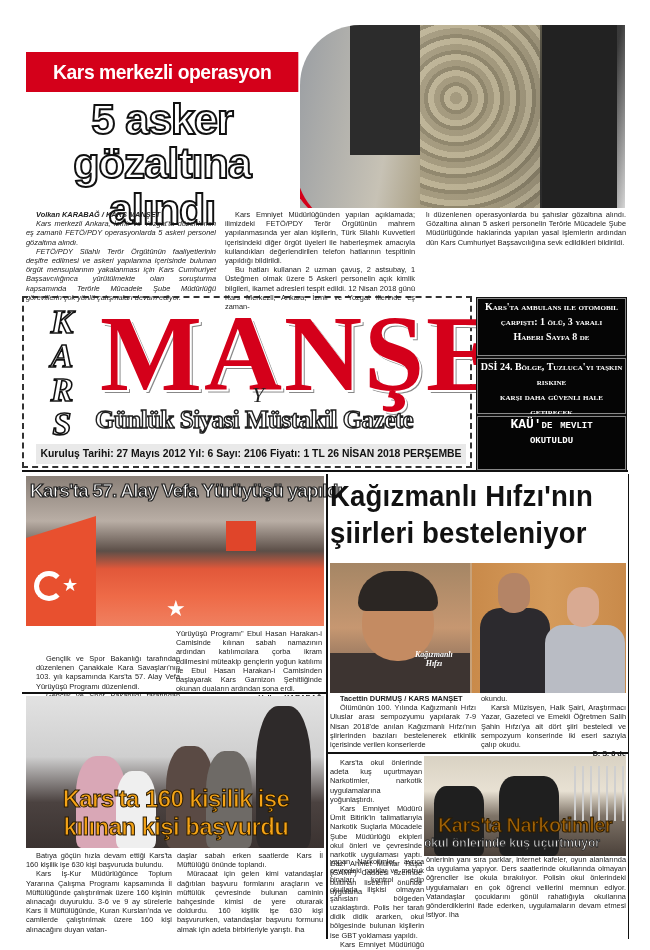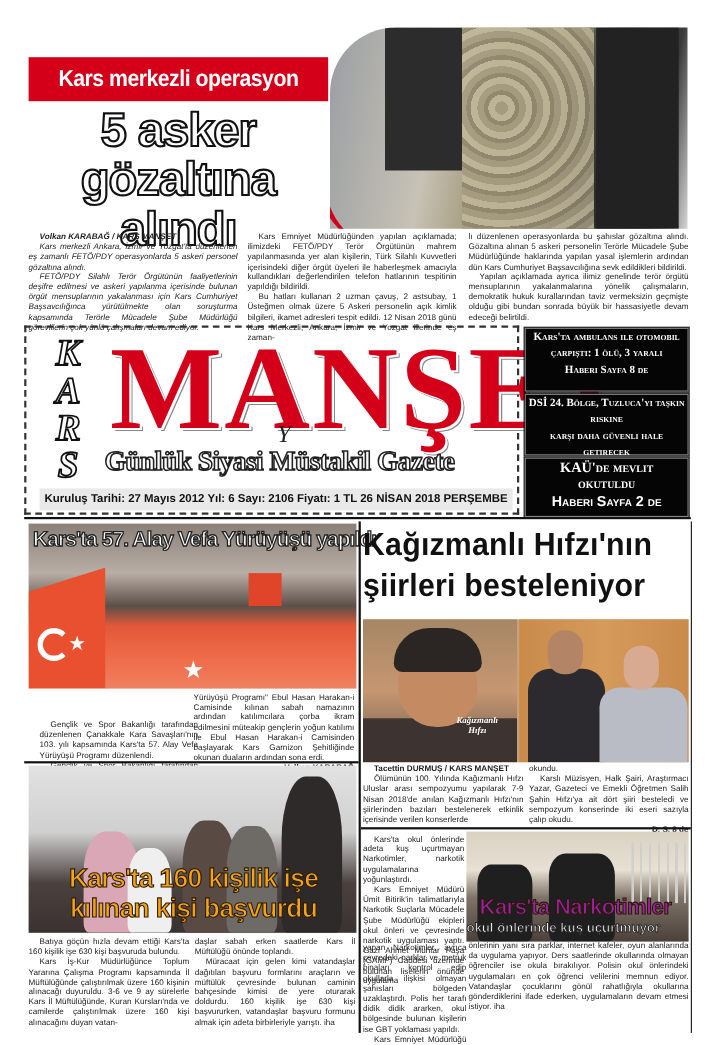--- a/index.html
+++ b/index.html
@@ -34,21 +34,21 @@
   #masthead-subtitle { left: 95px; top: 405px; width: 372px; font-weight: bold; font-size: 25px; line-height: 30px; color: #fff; -webkit-text-stroke: 1.4px #222; white-space: nowrap; letter-spacing: -0.5px; font-family: Liberation Serif, serif; }
   #masthead-info { left: 36px; top: 444px; width: 430px; height: 20px; background: #e9e9e9; font-weight: bold; font-size: 10.4px; line-height: 20px; color: #111; text-align: center; white-space: nowrap; }
 
   
   .sidebox { position: absolute; left: 477px; width: 149px; background: #050505; color: #fff; text-align: center; border: 1.5px solid #888; outline: 1px solid #111; font-family: "Liberation Serif", serif; font-weight: bold; }
   #side-1 { top: 298px; height: 58px; }
   #side-2 { top: 358px; height: 56px; }
   #side-3 { top: 416px; height: 54px; }
   .sidebox .sl { font-size: 10px; line-height: 15px; font-variant: small-caps; }
   .sidebox .link { font-size: 10px; line-height: 15px; font-variant: small-caps; }
-  #side-3 .sl { font-size: 13px; line-height: 15px; font-family: Liberation Serif, serif; }
+  #side-3 .sl { font-size: 13px; line-height: 15px; font-family: Liberation Mono, monospace; }
   #side-3 .link { font-size: 13px; line-height: 18px; font-family: "Liberation Sans", sans-serif; }
 
   
   #alay-photo { left: 26px; top: 476px; width: 298px; height: 150px; background: linear-gradient(180deg,#8a8078 0%,#b9aea5 30%,#5c4f48 50%,#e2583a 62%,#ee6a47 80%,#f08060 100%); overflow: hidden; }
   #alay-photo .flag-l { position: absolute; left: 0; top: 40px; width: 70px; height: 110px; background: #e8502f; clip-path: polygon(0 20%,100% 0,100% 100%,0 100%); }
   #alay-photo .flag-r { position: absolute; left: 200px; top: 45px; width: 30px; height: 30px; background: #e0452a; }
   #alay-photo .crescent { position: absolute; left: 8px; top: 95px; width: 30px; height: 30px; border-radius: 50%; border: 5px solid #fff; border-right-color: transparent; }
   #alay-photo .star { position: absolute; color: #fff; font-size: 18px; }
   #alay-title { left: 30px; top: 478px; width: 292px; font-weight: bold; font-size: 19px; line-height: 26px; color: #fff; -webkit-text-stroke: 1.2px #222; text-align: center; white-space: nowrap; letter-spacing: -0.8px; }
   #alay-col1 { left: 36px; top: 629px; width: 144px; margin-top: 25px; }
@@ -74,21 +74,21 @@
   #is-photo { left: 26px; top: 696px; width: 298px; height: 152px; overflow: hidden; background: linear-gradient(180deg,#e2e2e2 0%,#cfcfcf 40%,#4b4240 70%,#3a3230 100%); }
   #is-photo .p { position: absolute; border-radius: 40% 40% 10% 10%; }
   #is-title { left: 28px; top: 785px; width: 296px; font-weight: bold; font-size: 24px; line-height: 28px; color: #f4a316; -webkit-text-stroke: 1px #2b1b00; text-align: center; white-space: nowrap; letter-spacing: -0.6px; }
   #is-col1 { left: 26px; top: 851px; width: 146px; }
   #is-col2 { left: 177px; top: 851px; width: 146px; }
 
   
   #nar-col1 { left: 330px; top: 758px; width: 92px; }
   #nar-photo { left: 424px; top: 756px; width: 202px; height: 100px; overflow: hidden; background: linear-gradient(180deg,#d9d2c3 0%,#e8e1d3 35%,#7e7367 60%,#4b413a 100%); }
   #nar-photo .officer { position: absolute; background: #1f1f1f; border-radius: 25% 25% 10% 10%; }
-  #nar-title1 { left: 436px; top: 814px; width: 202px; font-weight: bold; font-size: 20px; line-height: 22px; color: #a21caf; -webkit-text-stroke: 1px #2b1b00; text-align: left; white-space: nowrap; letter-spacing: -0.5px; }
+  #nar-title1 { left: 424px; top: 814px; width: 202px; font-weight: bold; font-size: 20px; line-height: 22px; color: #a16207; -webkit-text-stroke: 1px #2b1b00; text-align: center; white-space: nowrap; letter-spacing: -0.5px; }
   #nar-title2 { left: 424px; top: 835px; width: 202px; font-weight: bold; font-size: 12px; line-height: 16px; color: #fff; -webkit-text-stroke: 0.8px #222; text-align: left; white-space: nowrap; }
   #nar-col-wide { left: 330px; top: 857px; width: 92px; }
   #nar-col2 { left: 426px; top: 855px; width: 200px; }
 
   .rule-v { position: absolute; background: #111; width: 2px; }
   .rule-h { position: absolute; background: #111; height: 2px; }
 </style>
 </head>
 <body>
 
@@ -106,21 +106,20 @@
   <p class="byline">Volkan KARABAĞ / KARS MANŞET</p>
   <p>Kars merkezli Ankara, İzmir ve Yozgat'ta düzenlenen eş zamanlı FETÖ/PDY operasyonlarda 5 askeri personel gözaltına alındı.</p>
   <p>FETÖ/PDY Silahlı Terör Örgütünün faaliyetlerinin deşifre edilmesi ve askeri yapılanma içerisinde bulunan örgüt mensuplarının yakalanması için Kars Cumhuriyet Başsavcılığınca yürütülmekte olan soruşturma kapsamında Terörle Mücadele Şube Müdürlüğü görevlilerin çok yünlü çalışmaları devam ediyor.</p>
 </div>
 <div id="top-col2" class="abs txt">
   <p>Kars Emniyet Müdürlüğünden yapılan açıklamada; ilimizdeki FETÖ/PDY Terör Örgütünün mahrem yapılanmasında yer alan kişilerin, Türk Silahlı Kuvvetleri içerisindeki diğer örgüt üyeleri ile haberleşmek amacıyla kullandıkları değerlendirilen telefon hatlarının tespitinin yapıldığı bildirildi.</p>
   <p>Bu hatları kullanan 2 uzman çavuş, 2 astsubay, 1 Üsteğmen olmak üzere 5 Askeri personelin açık kimlik bilgileri, ikamet adresleri tespit edildi. 12 Nisan 2018 günü Kars Merkezli, Ankara, İzmir ve Yozgat illerinde eş zaman-</p>
 </div>
 <div id="top-col3" class="abs txt">
   <p style="text-indent:0">lı düzenlenen operasyonlarda bu şahıslar gözaltına alındı. Gözaltına alınan 5 askeri personelin Terörle Mücadele Şube Müdürlüğünde hakları̇nda yapılan yasal işlemlerin ardından dün Kars Cumhuriyet Başsavcılığına sevk edildikleri bildirildi.</p>
-  <p>Yapılan açıklamada ayrıca ilimiz genelinde terör örgütü mensuplarının yakalanmalarına yönelik çalışmaların, demokratik hukuk kurallarından taviz vermeksizin geçmişte olduğu gibi bundan sonrada büyük bir hassasiyetle devam edeceği belirtildi.</p>
 </div>
 
 <div id="masthead" class="abs"></div>
 <div id="kars-letters" class="abs">
   <div class="kars-letter">K</div>
   <div class="kars-letter">A</div>
   <div class="kars-letter">R</div>
   <div class="kars-letter">S</div>
 </div>
 <div id="manset-title" class="abs">MANŞET</div>
@@ -134,21 +133,20 @@
   <div class="link">Haberi Sayfa 8 de</div>
 </div>
 <div id="side-2" class="sidebox">
   <div class="sl">DSİ 24. Bölge, Tuzluca'yı taşkın riskine</div>
   <div class="sl">karşı daha güvenli hale getirecek</div>
   <div class="link">Haberi Sayfa 8 de</div>
 </div>
 <div id="side-3" class="sidebox">
   <div class="sl">KAÜ'de mevlit</div>
   <div class="sl">okutuldu</div>
-  <div class="link">Haberi Sayfa 2 de</div>
 </div>
 
 <div class="rule-h" style="left:22px;top:470px;width:606px;height:2px;"></div>
 
 <div id="alay-photo" class="abs">
   <div class="flag-l"></div>
   <div class="crescent"></div>
   <div class="star" style="left:36px;top:98px;">★</div>
   <div class="star" style="left:140px;top:120px;font-size:22px;">★</div>
   <div class="flag-r"></div>

